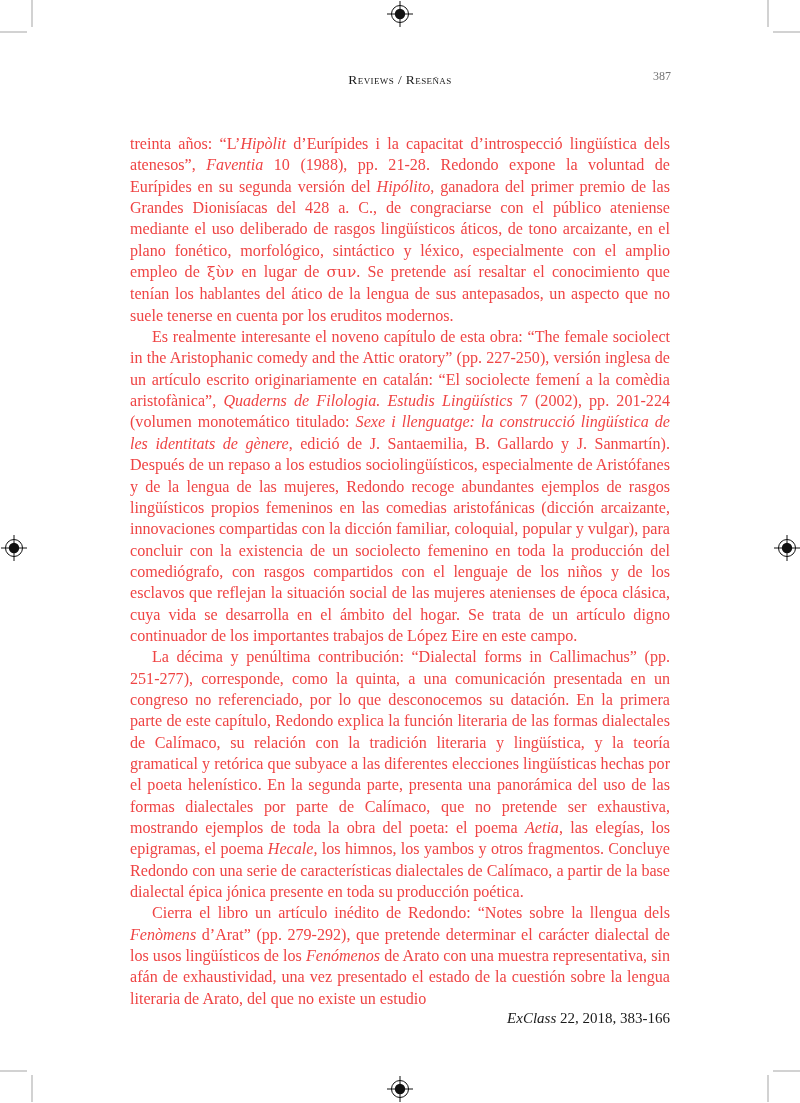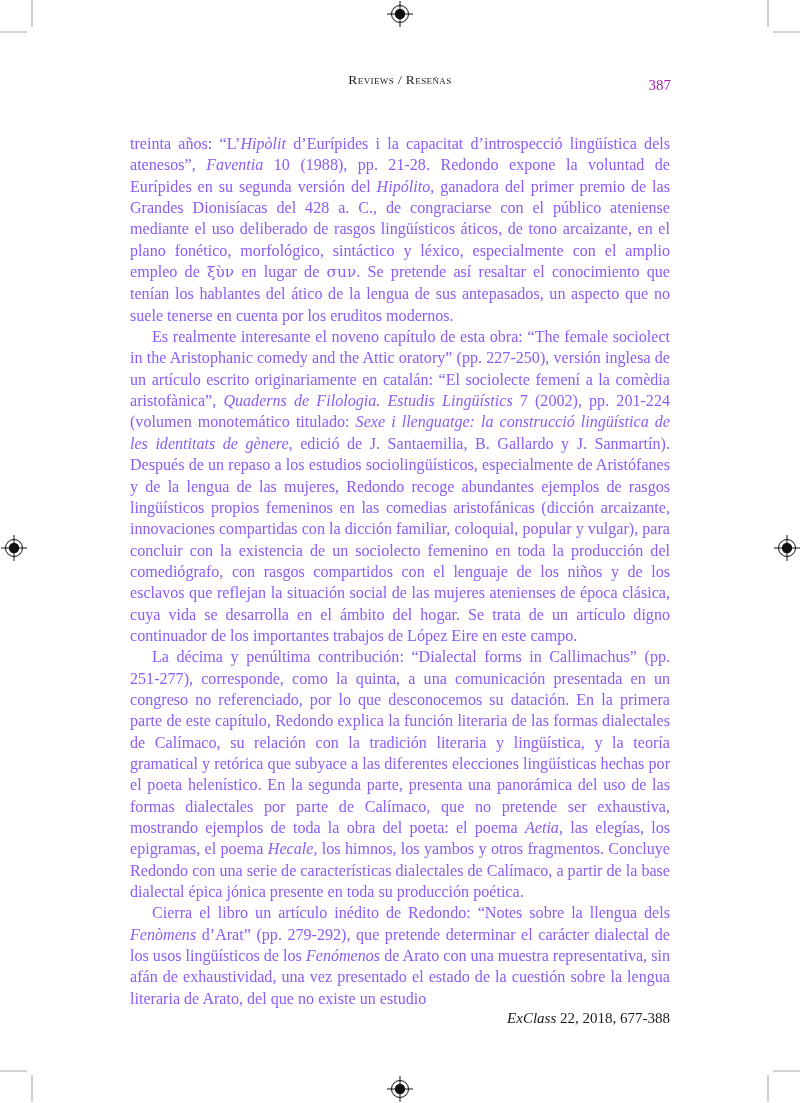--- a/index.html
+++ b/index.html
@@ -69,35 +69,34 @@
     text-align: center;
     font-size: 13.5px;
     font-variant: small-caps;
     letter-spacing: 0.4px;
     color: #1a1a1a;
   }
   .running-head .folio {
     position: absolute;
     right: -1px;
     top: -3px;
-    font-size: 15px;
-    color: #a21caf;
-    margin-top: 8px;
+    font-size: 12px;
+    color: #737373;
   }
 
   .body-text {
     position: absolute;
     top: 133px;
     left: 0;
     width: 540px;
     font-size: 16.1px;
     line-height: 21.35px;
     text-align: justify;
     text-justify: inter-word;
-    color: #8b5cf6;
+    color: #ef4444;
     hyphens: none;
   }
   .body-text p {
     margin: 0;
     text-indent: 0;
   }
   .body-text p.indent {
     text-indent: 22px;
   }
   .body-text i, .body-text em {
@@ -172,16 +171,16 @@
   </div>
 
   <div class="body-text">
       <p><span>treinta años: “L’</span><i>Hipòlit</i><span> d’Eurípides i la capacitat d’introspecció lingüística dels atenesos”, </span><i>Faventia</i><span> 10 (1988), pp. 21-28. Redondo expone la voluntad de Eurípides en su segunda versión del </span><i>Hipólito</i><span>, ganadora del primer premio de las Grandes Dionisíacas del 428 a. C., de congraciarse con el público ateniense mediante el uso deliberado de rasgos lingüísticos áticos, de tono arcaizante, en el plano fonético, morfológico, sintáctico y léxico, especialmente con el amplio empleo de </span><span class="grk">ξὺν</span><span> en lugar de </span><span class="grk">σuν</span><span>. Se pretende así resaltar el conocimiento que tenían los hablantes del ático de la lengua de sus antepasados, un aspecto que no suele tenerse en cuenta por los eruditos modernos.</span></p>
       <p class="indent"><span>Es realmente interesante el noveno capítulo de esta obra: “The female sociolect in the Aristophanic comedy and the Attic oratory” (pp. 227-250), versión inglesa de un artículo escrito originariamente en catalán: “El sociolecte femení a la comèdia aristofànica”, </span><i>Quaderns de Filologia. Estudis Lingüístics</i><span> 7 (2002), pp. 201-224 (volumen monotemático titulado: </span><i>Sexe i llenguatge: la construcció lingüística de les identitats de gènere</i><span>, edició de J. Santaemilia, B. Gallardo y J. Sanmartín). Después de un repaso a los estudios sociolingüísticos, especialmente de Aristófanes y de la lengua de las mujeres, Redondo recoge abundantes ejemplos de rasgos lingüísticos propios femeninos en las comedias aristofánicas (dicción arcaizante, innovaciones compartidas con la dicción familiar, coloquial, popular y vulgar), para concluir con la existencia de un sociolecto femenino en toda la producción del comediógrafo, con rasgos compartidos con el lenguaje de los niños y de los esclavos que reflejan la situación social de las mujeres atenienses de época clásica, cuya vida se desarrolla en el ámbito del hogar. Se trata de un artículo digno continuador de los importantes trabajos de López Eire en este campo.</span></p>
       <p class="indent"><span>La décima y penúltima contribución: “Dialectal forms in Callimachus” (pp. 251-277), corresponde, como la quinta, a una comunicación presentada en un congreso no referenciado, por lo que desconocemos su datación. En la primera parte de este capítulo, Redondo explica la función literaria de las formas dialectales de Calímaco, su relación con la tradición literaria y lingüística, y la teoría gramatical y retórica que subyace a las diferentes elecciones lingüísticas hechas por el poeta helenístico. En la segunda parte, presenta una panorámica del uso de las formas dialectales por parte de Calímaco, que no pretende ser exhaustiva, mostrando ejemplos de toda la obra del poeta: el poema </span><i>Aetia</i><span>, las elegías, los epigramas, el poema </span><i>Hecale</i><span>, los himnos, los yambos y otros fragmentos. Concluye Redondo con una serie de características dialectales de Calímaco, a partir de la base dialectal épica jónica presente en toda su producción poética.</span></p>
       <p class="indent"><span>Cierra el libro un artículo inédito de Redondo: “Notes sobre la llengua dels </span><i>Fenòmens</i><span> d’Arat” (pp. 279-292), que pretende determinar el carácter dialectal de los usos lingüísticos de los </span><i>Fenómenos</i><span> de Arato con una muestra representativa, sin afán de exhaustividad, una vez presentado el estado de la cuestión sobre la lengua literaria de Arato, del que no existe un estudio</span></p>
     </div>
 
   <div class="colophon">
-    <i>ExClass</i><span> 22, 2018, 677-388</span>
+    <i>ExClass</i><span> 22, 2018, 383-166</span>
   </div>
 
 </div>
 
 </body></html>

